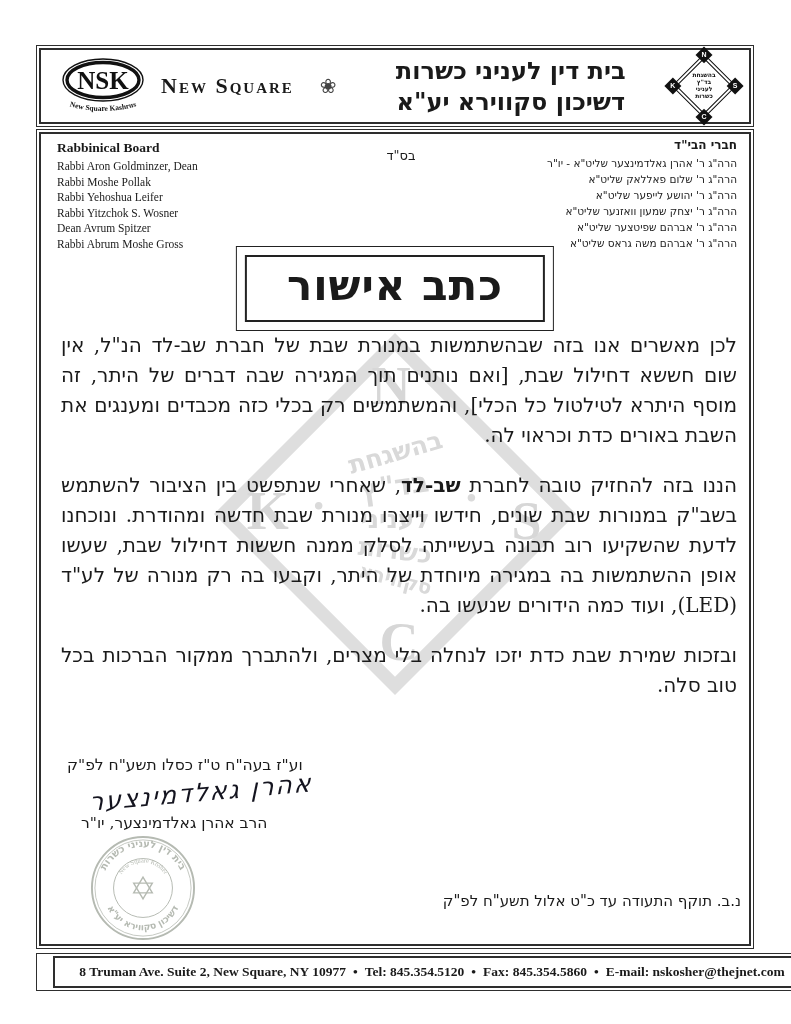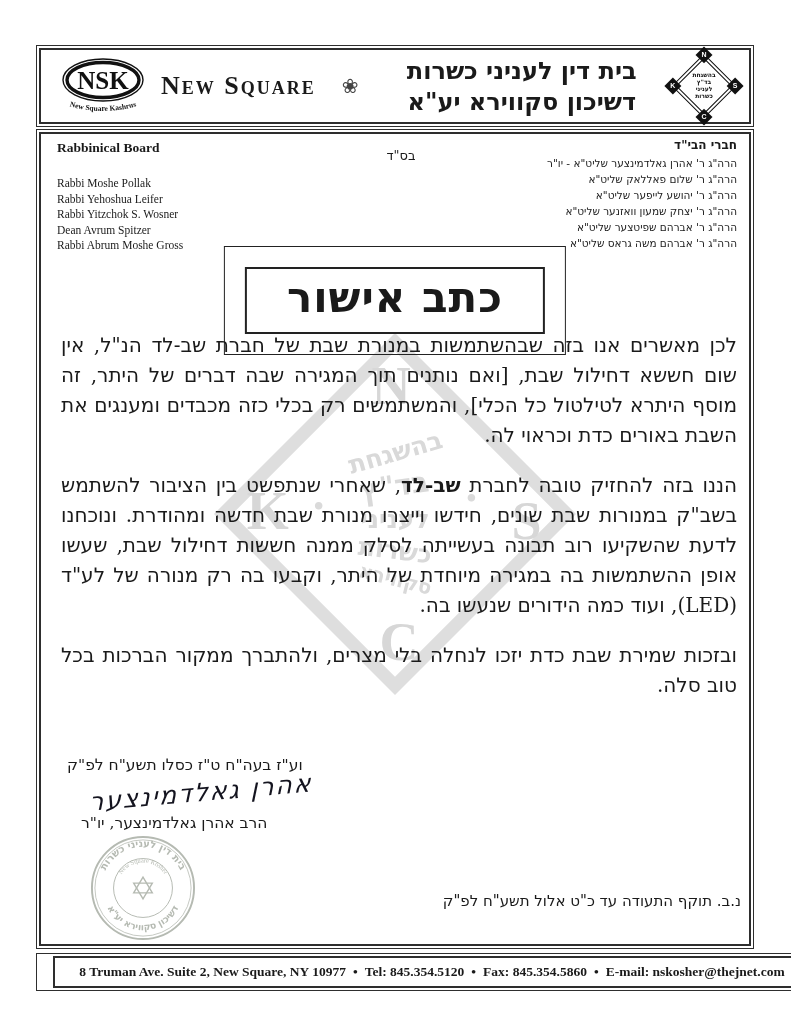--- a/index.html
+++ b/index.html
@@ -10,21 +10,21 @@
     background:#ffffff; overflow:hidden; color:#1a1a1a;
   }
   
   .dbox { position:absolute; border:1px solid #2e2e2e; padding:2px; background:#fff; }
   .dbox-inner { position:relative; width:100%; height:100%; border:2px solid #2e2e2e; background:#fff; }
 
   
   .header-box { left:36px; top:45px; width:718px; height:82px; }
   .header-row { display:flex; align-items:center; height:100%; padding:0 10px; }
   .eng-title { font-family:"Liberation Serif",serif; font-variant:small-caps; font-weight:700;
-               font-size:26px; line-height:1.12; letter-spacing:2px; margin-left:6px; }
+               font-size:22px; line-height:1.12; letter-spacing:2px; margin-left:6px; }
   .flower { font-size:20px; color:#444; margin:0 14px 0 26px; flex:0 0 auto; }
   .heb-title { direction:rtl; font-weight:700; font-size:24px; line-height:1.3; text-align:center;
                flex:1; font-family:"DejaVu Serif","DejaVu Sans",serif; }
   
   .nsk-logo { width:104px; height:66px; flex:0 0 auto; }
   
   .seal { position:relative; width:66px; height:66px; flex:0 0 auto; margin-right:2px; }
   .seal-sq { position:absolute; inset:10px; transform:rotate(45deg); border:1px solid #111; }
   .seal-sq::after { content:""; position:absolute; inset:2px; border:1px solid #111; }
   .seal-corner { position:absolute; width:12px; height:12px; background:#111; color:#fff;
@@ -34,31 +34,31 @@
   .sc-bl { left:-6px; bottom:-6px; } .sc-br { right:-6px; bottom:-6px; }
   .seal-center { position:absolute; inset:0; display:flex; flex-direction:column; align-items:center;
                  justify-content:center; direction:rtl; font-family:"DejaVu Sans",sans-serif;
                  font-size:6px; line-height:1.15; font-weight:700; color:#111; }
 
   
   .main-box { left:36px; top:129px; width:718px; height:820px; }
   .layer { position:absolute; z-index:1; }
 
   .board { left:16px; top:6px; width:250px; font-family:"Liberation Serif",serif; }
-  .board-title { font-weight:700; font-size:13.5px; margin-bottom:20px; }
+  .board-title { font-weight:700; font-size:13.5px; margin-bottom:3px; }
   .board li { list-style:none; font-size:11.5px; line-height:15.5px; }
 
   .bsd { left:300px; top:14px; width:120px; text-align:center; direction:rtl; font-size:13px; }
 
   .beisdin { right:12px; top:4px; text-align:right; direction:rtl;
              font-family:"DejaVu Sans",sans-serif; }
   .beisdin-title { font-weight:700; font-size:12px; margin-bottom:3px; }
   .beisdin li { list-style:none; font-size:10.5px; line-height:16px; }
 
-  .title-box { left:50%; top:112px; transform:translateX(-50%); border:1px solid #222; padding:20px; z-index:1; position:absolute; background:transparent;}
+  .title-box { left:50%; top:112px; transform:translateX(-50%); border:1px solid #222; padding:8px; z-index:1; position:absolute; background:transparent;}
   .title-box-inner { border:2px solid #222; padding:4px 40px 10px; }
   .cert-title { direction:rtl; font-size:42px; font-weight:700; letter-spacing:1px; white-space:nowrap; }
 
   .body-text { left:20px; top:196px; width:676px; direction:rtl; text-align:justify;
                font-size:20px; line-height:30px; }
   .body-text p { margin-bottom:20px; }
   .b { font-weight:700; }
 
   .date-line  { left:26px; top:622px; direction:rtl; font-size:15.5px; }
   .sig-script { left:48px; top:644px; direction:rtl; font-size:25px; font-style:italic;
@@ -174,20 +174,21 @@
           <span class="l2">בד"ץ</span>
           <span class="l3">לעניני</span>
           <span class="l4">כשרות</span>
           <span class="l5">סקווירא</span>
         </div>
       </div>
 
       <div class="layer board">
         <div class="board-title">Rabbinical Board</div>
         <ul>
+          <li>Rabbi Aron Goldminzer, Dean</li>
           <li>Rabbi Moshe Pollak</li>
           <li>Rabbi Yehoshua Leifer</li>
           <li>Rabbi Yitzchok S. Wosner</li>
           <li>Dean Avrum Spitzer</li>
           <li>Rabbi Abrum Moshe Gross</li>
         </ul>
       </div>
 
       <div class="layer bsd">בס"ד</div>
 

